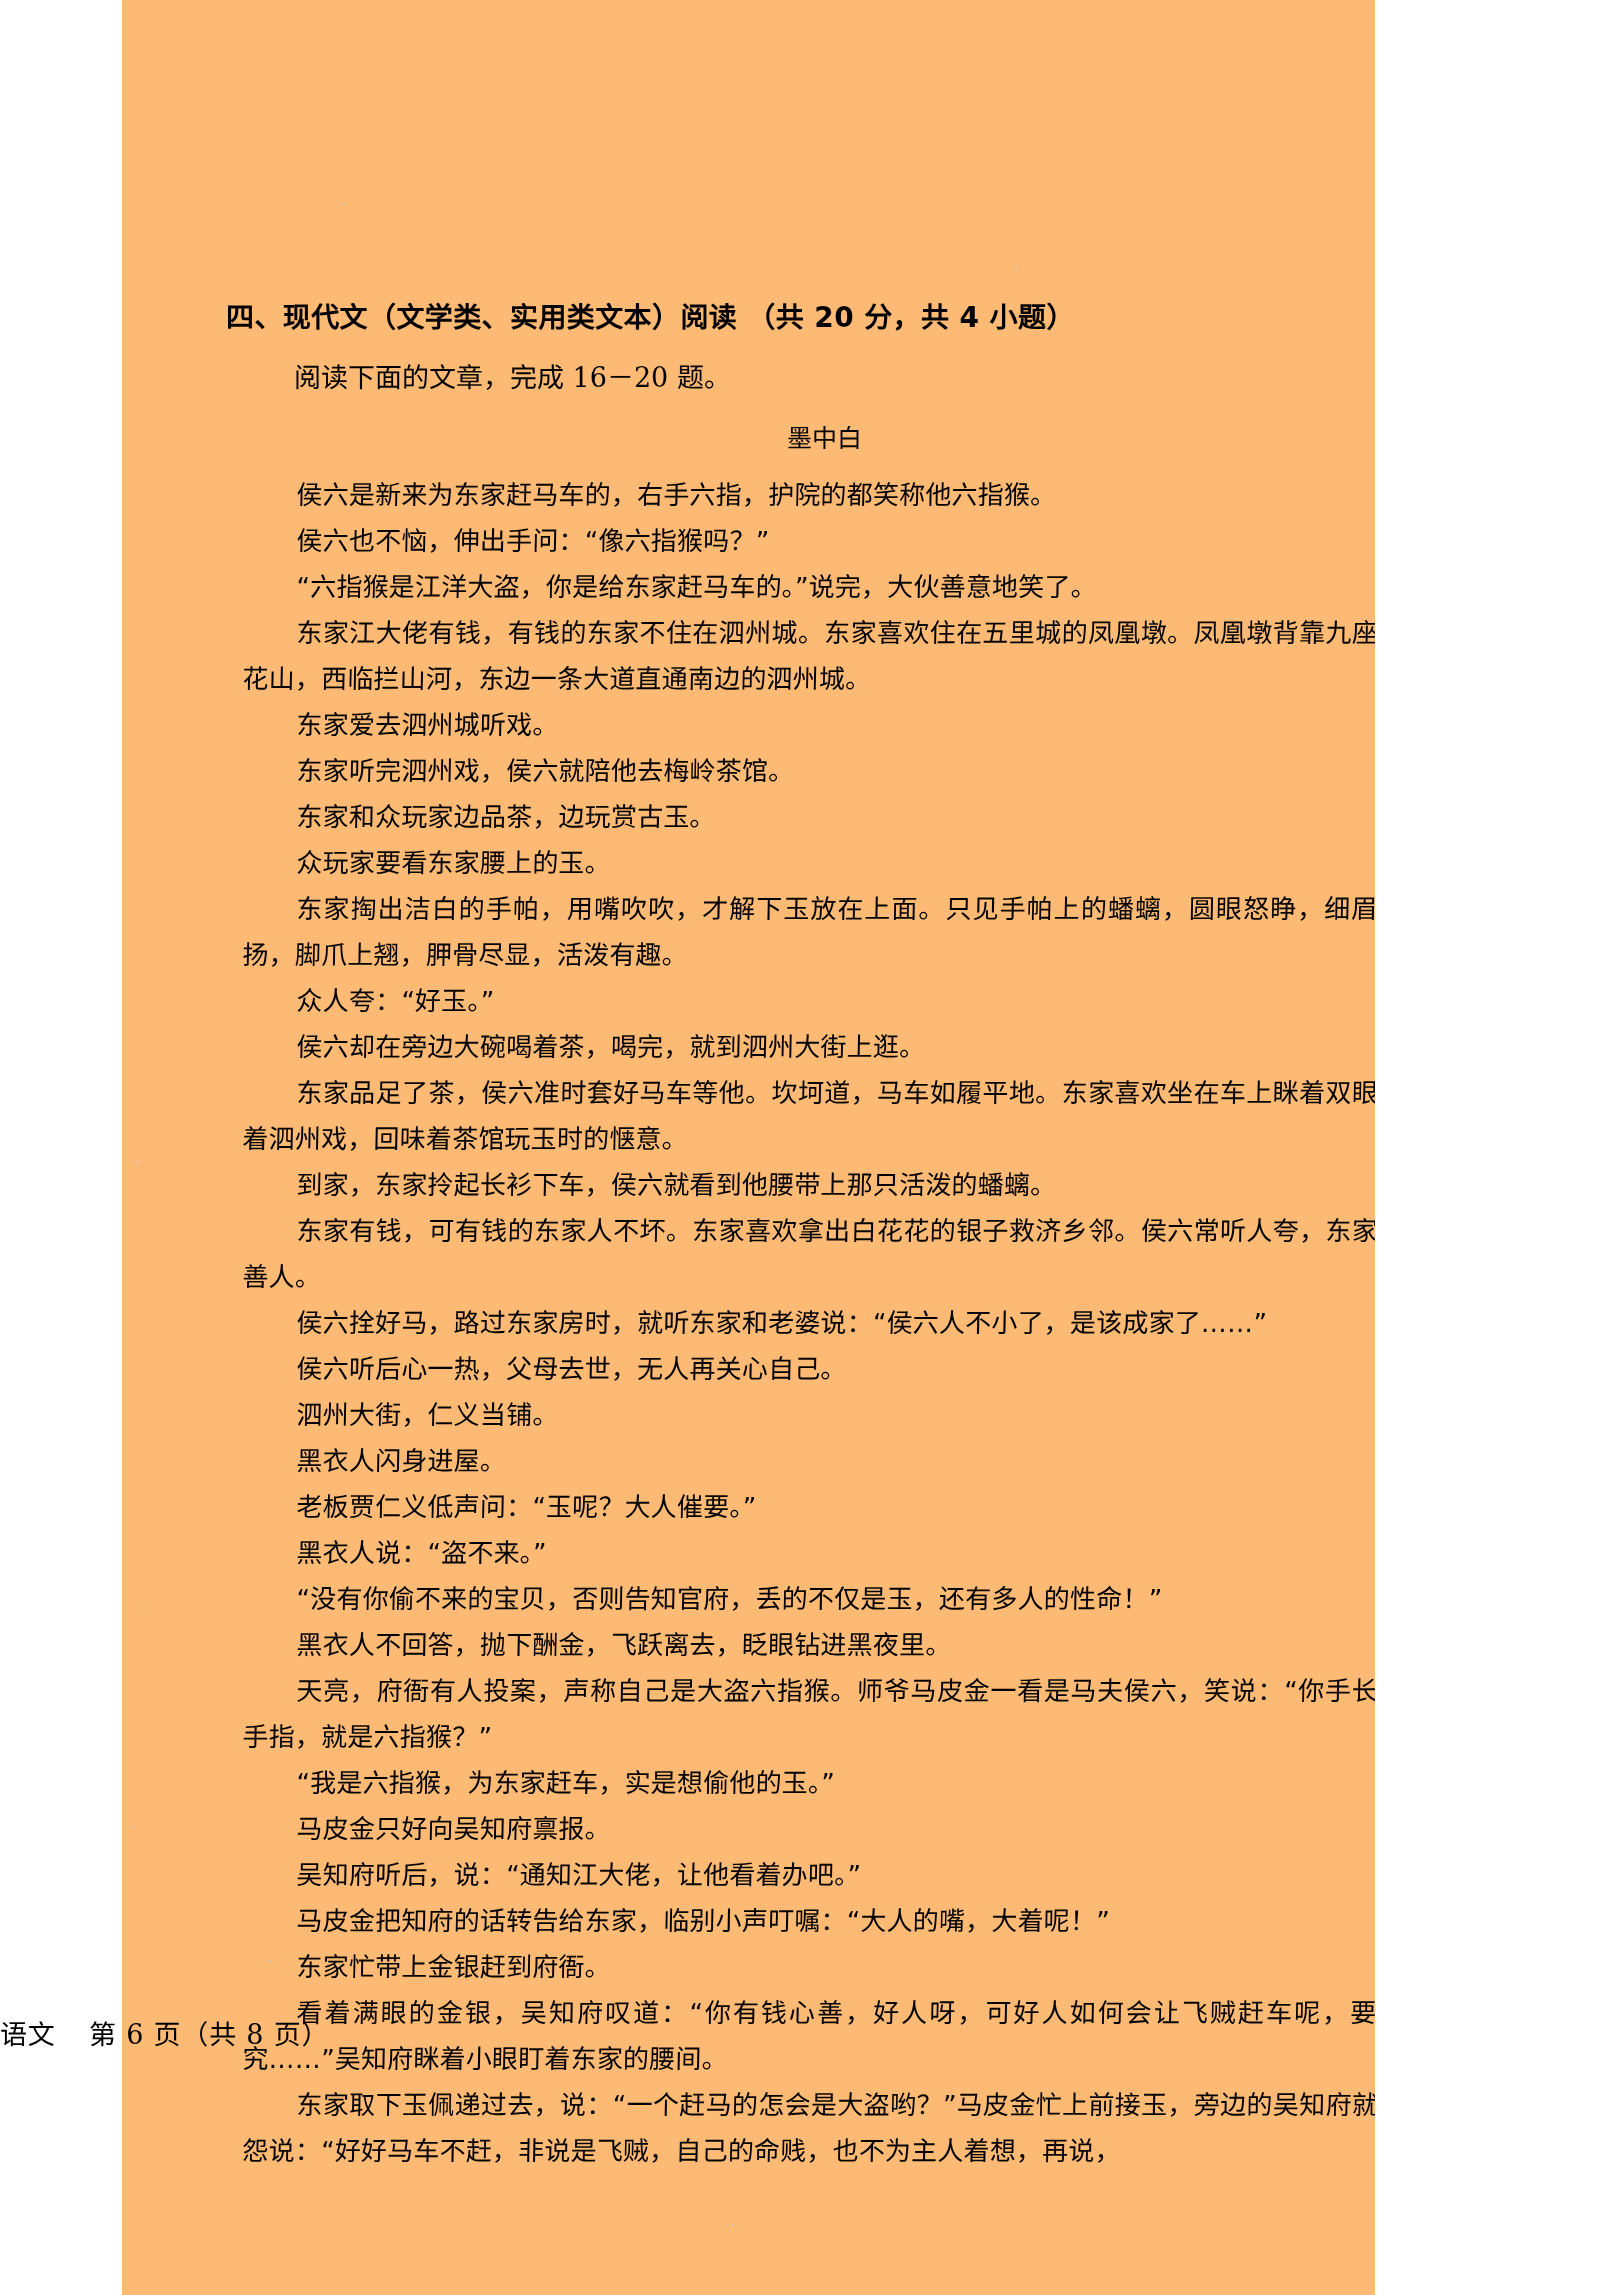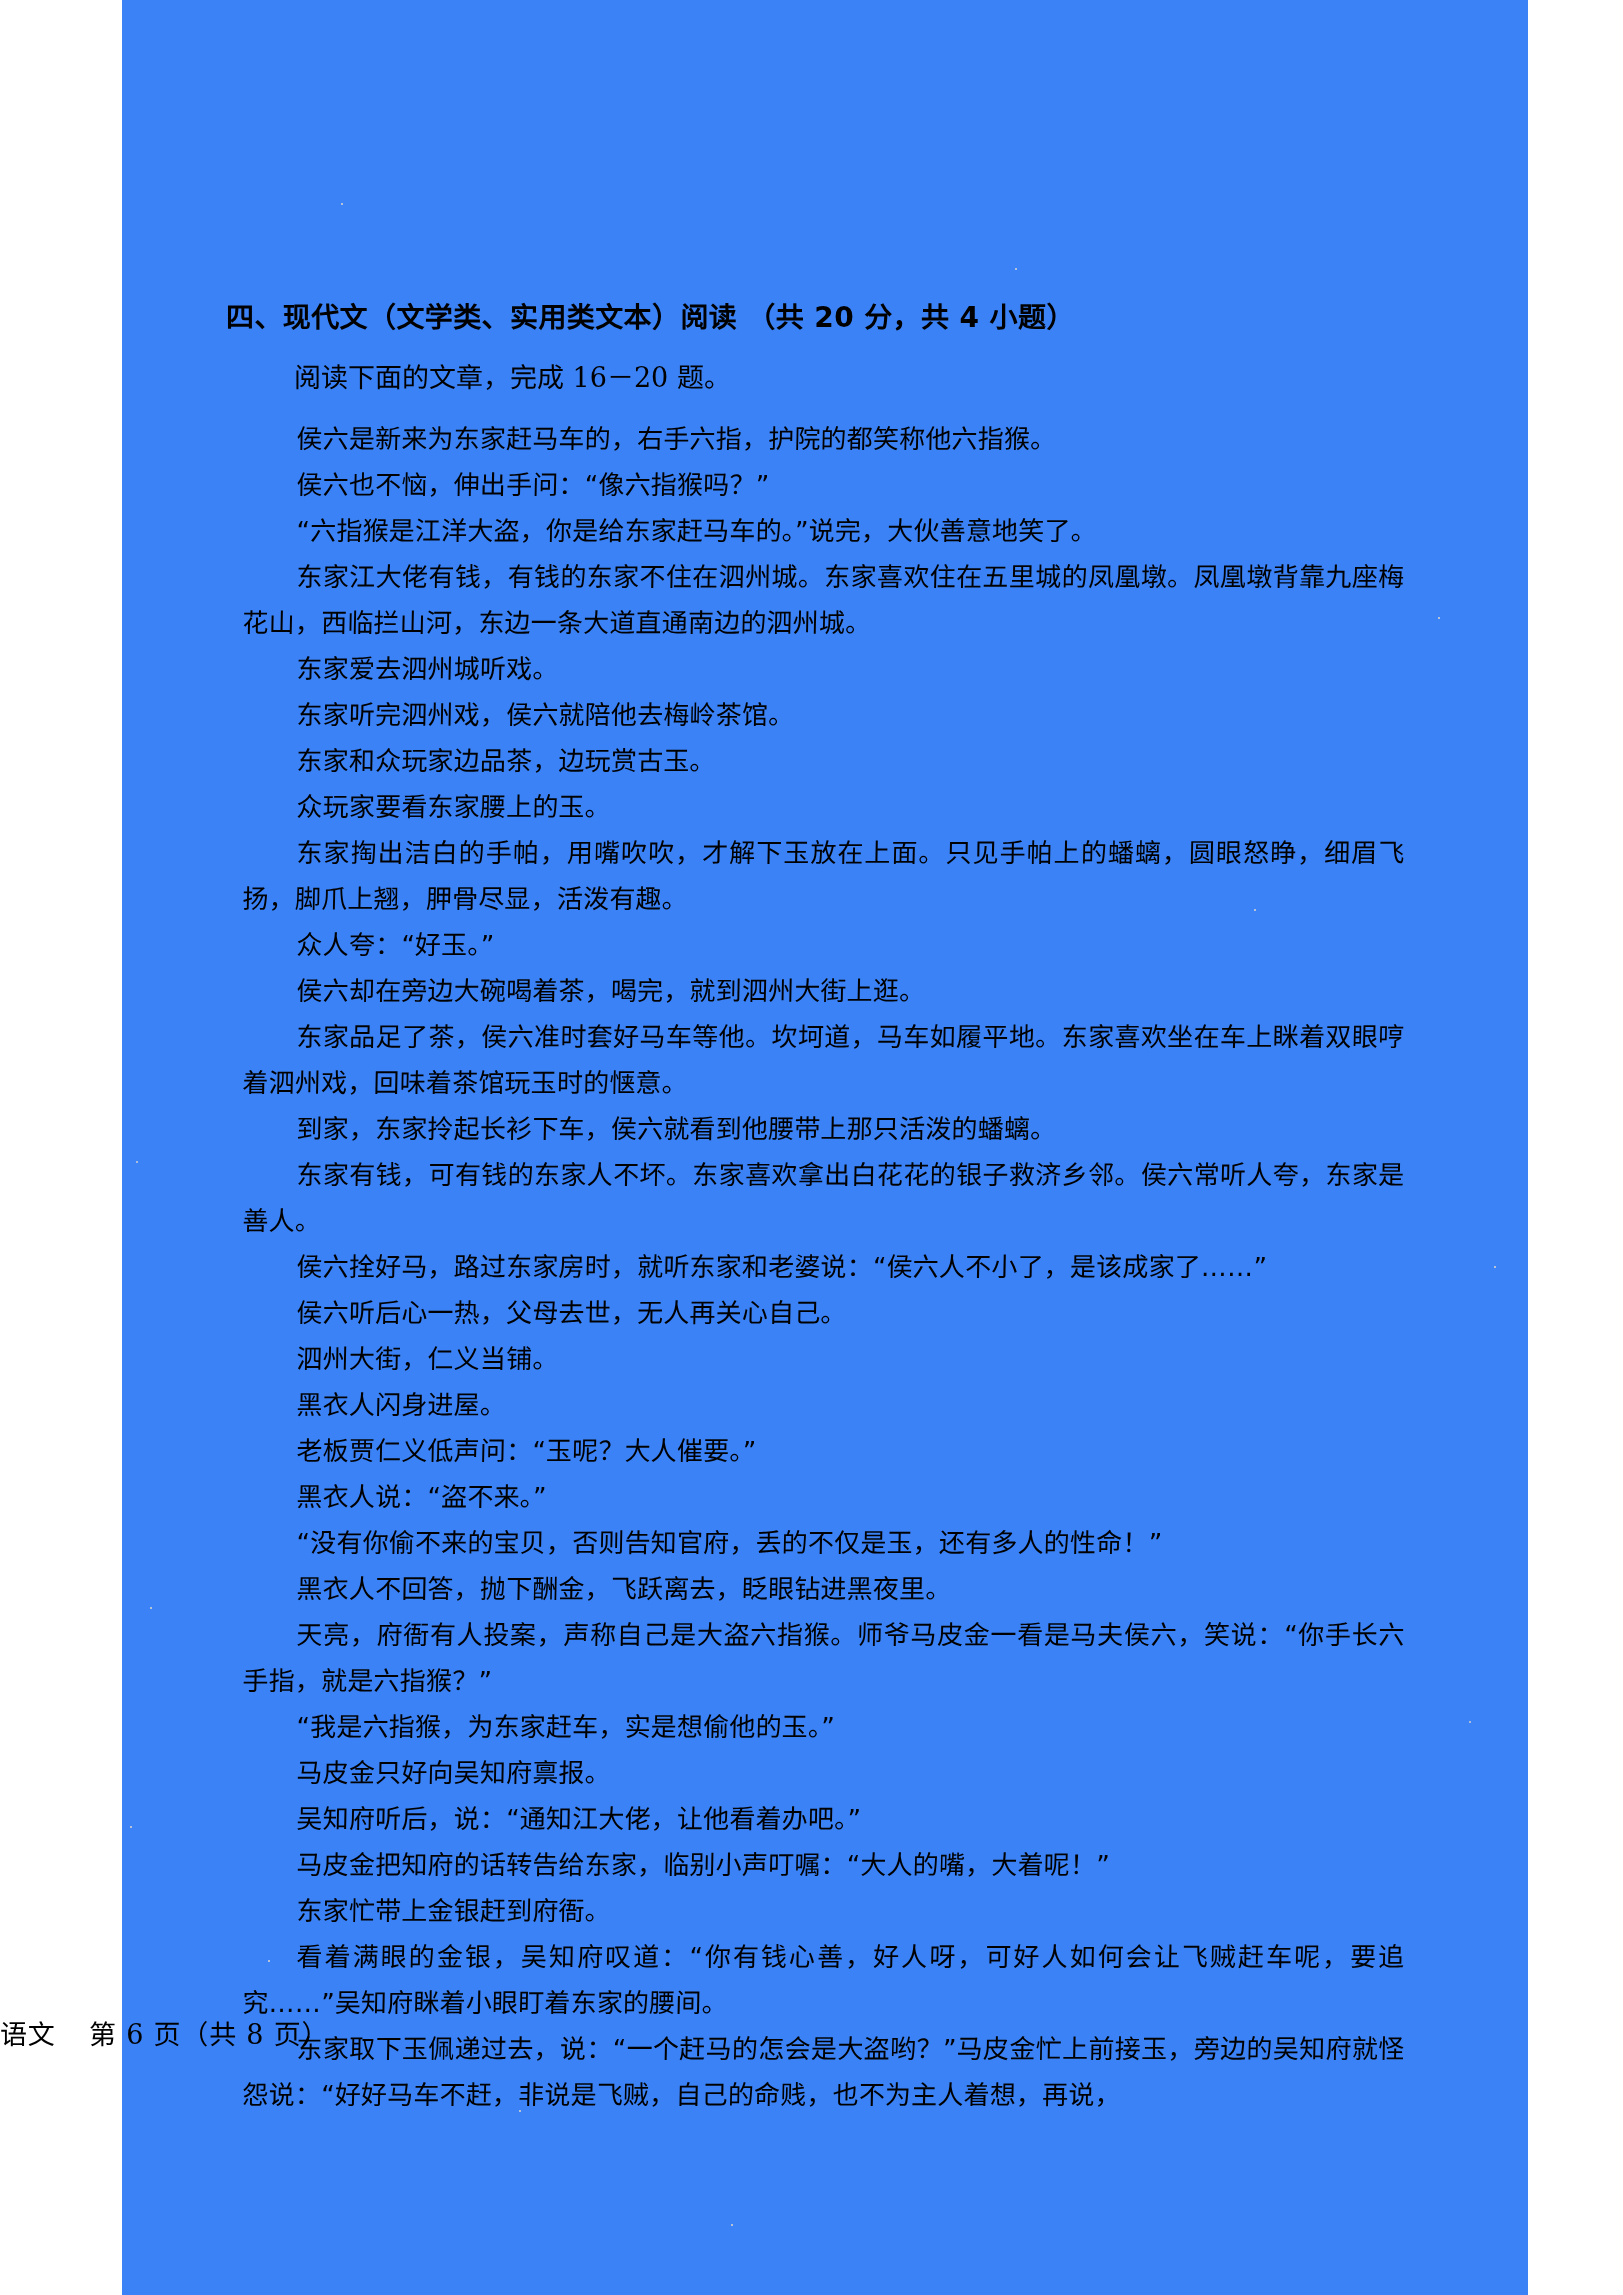--- a/index.html
+++ b/index.html
@@ -6,23 +6,23 @@
   html, body {
     margin: 0;
     padding: 0;
     background: #ffffff;
   }
   body {
     font-family: "Liberation Serif", "DejaVu Serif", serif;
   }
   .page {
     position: relative;
-    width: 1528px;
+    width: 1375px;
     height: 2295px;
-    background: #3b82f6;
+    background: #fdba74;
     overflow: hidden;
     box-sizing: border-box;
   }
   
   .scan-edge-left {
     position: absolute;
     left: 0; top: 0;
     width: 122px; height: 2295px;
     background: #ffffff;
     pointer-events: none;
@@ -109,20 +109,21 @@
 
   <div class="scan-edge-left"></div>
 
   <div class="content">
 
     <div class="section-heading">四、现代文（文学类、实用类文本）阅读 （共 20 分，共 4 小题）</div>
 
     <div class="instruction">阅读下面的文章，完成 16－20 题。</div>
 
 
+    <div class="article-author">墨中白</div>
 
     <div class="body-text">
         <p class="para">侯六是新来为东家赶马车的，右手六指，护院的都笑称他六指猴。</p>
         <p class="para">侯六也不恼，伸出手问：“像六指猴吗？”</p>
         <p class="para">“六指猴是江洋大盗，你是给东家赶马车的。”说完，大伙善意地笑了。</p>
         <p class="para">东家江大佬有钱，有钱的东家不住在泗州城。东家喜欢住在五里城的凤凰墩。凤凰墩背靠九座梅花山，西临拦山河，东边一条大道直通南边的泗州城。</p>
         <p class="para">东家爱去泗州城听戏。</p>
         <p class="para">东家听完泗州戏，侯六就陪他去梅岭茶馆。</p>
         <p class="para">东家和众玩家边品茶，边玩赏古玉。</p>
         <p class="para">众玩家要看东家腰上的玉。</p>

